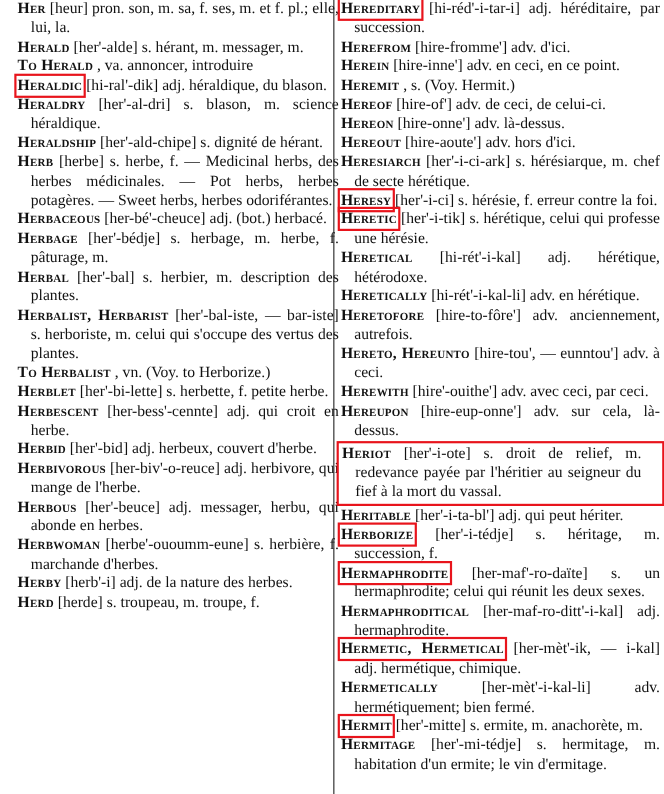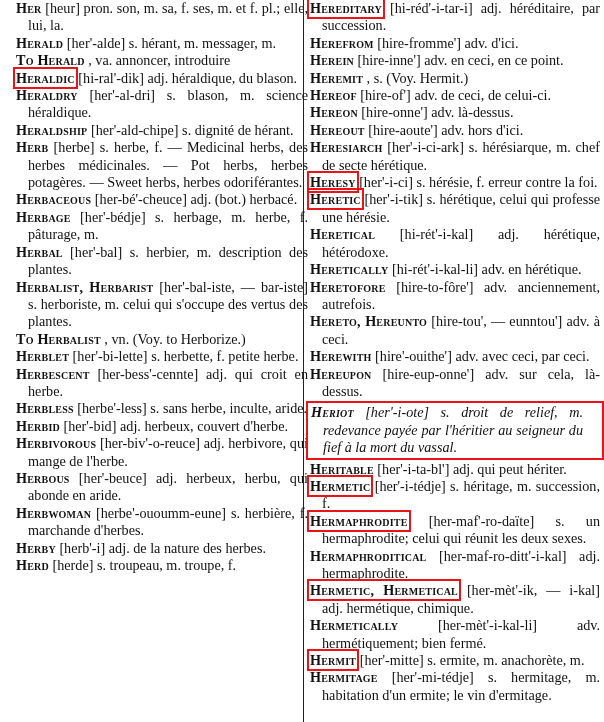--- a/index.html
+++ b/index.html
@@ -7,45 +7,44 @@
          font-family:"Liberation Serif", "DejaVu Serif", serif; color:#111; }
   .page { position:absolute; left:0; top:0; width:604px; height:722px; }
   .col { position:absolute; top:0; }
   .col-left { left:4px; width:292px;margin-left:12px; }
   .col-right { left:310px; width:290px; }
   .divider { position:absolute; left:303px; top:0; width:1px; height:722px; background:#222; }
   .entry { font-size:14.2px; line-height:17.4px; text-indent:-12px; padding-left:12px;
            text-align:justify; margin:0; position:relative; }
   .hw { font-weight:bold; font-variant:small-caps; letter-spacing:0.2px; }
   .hl { outline:2px solid #e8141c; outline-offset:1px; }
-  .entry-box { border:2px solid #e8141c; margin:1px -4px 1px -4px; padding:1px 19px 1px 15px;font-style:italic; }
+  .entry-box { border:2px solid #e8141c; margin:1px -4px 1px -4px; padding:1px 19px 1px 15px; }
 </style>
 </head>
 <body>
 
 <div class="page">
   <div class="col col-left" id="col-left">
       <p class="entry"><span class="hw">Her</span><span class="def"> [heur] pron. son, m. sa, f. ses, m. et f. pl.; elle, lui, la.</span></p>
       <p class="entry"><span class="hw">Herald</span><span class="def"> [her'-alde] s. hérant, m. messager, m.</span></p>
       <p class="entry"><span class="hw">To Herald</span><span class="def"> , va. annoncer, introduire</span></p>
       <p class="entry"><span class="hw hl">Heraldic</span><span class="def"> [hi-ral'-dik] adj. héraldique, du blason.</span></p>
       <p class="entry"><span class="hw">Heraldry</span><span class="def"> [her'-al-dri] s. blason, m. science héraldique.</span></p>
       <p class="entry"><span class="hw">Heraldship</span><span class="def"> [her'-ald-chipe] s. dignité de hérant.</span></p>
       <p class="entry"><span class="hw">Herb</span><span class="def"> [herbe] s. herbe, f. — Medicinal herbs, des herbes médicinales. — Pot herbs, herbes potagères. — Sweet herbs, herbes odoriférantes.</span></p>
       <p class="entry"><span class="hw">Herbaceous</span><span class="def"> [her-bé'-cheuce] adj. (bot.) herbacé.</span></p>
       <p class="entry"><span class="hw">Herbage</span><span class="def"> [her'-bédje] s. herbage, m. herbe, f. pâturage, m.</span></p>
       <p class="entry"><span class="hw">Herbal</span><span class="def"> [her'-bal] s. herbier, m. description des plantes.</span></p>
       <p class="entry"><span class="hw">Herbalist, Herbarist</span><span class="def"> [her'-bal-iste, — bar-iste] s. herboriste, m. celui qui s'occupe des vertus des plantes.</span></p>
       <p class="entry"><span class="hw">To Herbalist</span><span class="def"> , vn. (Voy. to Herborize.)</span></p>
       <p class="entry"><span class="hw">Herblet</span><span class="def"> [her'-bi-lette] s. herbette, f. petite herbe.</span></p>
       <p class="entry"><span class="hw">Herbescent</span><span class="def"> [her-bess'-cennte] adj. qui croit en herbe.</span></p>
-      <p class="entry"><span class="hw">Herbless</span><span class="def"> [herbe'-less] s. sans herbe, inculte, aride.</span></p>
       <p class="entry"><span class="hw">Herbid</span><span class="def"> [her'-bid] adj. herbeux, couvert d'herbe.</span></p>
       <p class="entry"><span class="hw">Herbivorous</span><span class="def"> [her-biv'-o-reuce] adj. herbivore, qui mange de l'herbe.</span></p>
-      <p class="entry"><span class="hw">Herbous</span><span class="def"> [her'-beuce] adj. herbeux, herbu, qui abonde en aride.</span></p>
+      <p class="entry"><span class="hw">Herbous</span><span class="def"> [her'-beuce] adj. messager, herbu, qui abonde en herbes.</span></p>
       <p class="entry"><span class="hw">Herbwoman</span><span class="def"> [herbe'-ououmm-eune] s. herbière, f. marchande d'herbes.</span></p>
       <p class="entry"><span class="hw">Herby</span><span class="def"> [herb'-i] adj. de la nature des herbes.</span></p>
       <p class="entry"><span class="hw">Herd</span><span class="def"> [herde] s. troupeau, m. troupe, f.</span></p>
     </div>
   <div class="divider"></div>
   <div class="col col-right" id="col-right">
       <p class="entry"><span class="hw hl">Hereditary</span><span class="def"> [hi-réd'-i-tar-i] adj. héréditaire, par succession.</span></p>
       <p class="entry"><span class="hw">Herefrom</span><span class="def"> [hire-fromme'] adv. d'ici.</span></p>
       <p class="entry"><span class="hw">Herein</span><span class="def"> [hire-inne'] adv. en ceci, en ce point.</span></p>
       <p class="entry"><span class="hw">Heremit</span><span class="def"> , s. (Voy. Hermit.)</span></p>
@@ -56,21 +55,21 @@
       <p class="entry"><span class="hw hl">Heresy</span><span class="def"> [her'-i-ci] s. hérésie, f. erreur contre la foi.</span></p>
       <p class="entry"><span class="hw hl">Heretic</span><span class="def"> [her'-i-tik] s. hérétique, celui qui professe une hérésie.</span></p>
       <p class="entry"><span class="hw">Heretical</span><span class="def"> [hi-rét'-i-kal] adj. hérétique, hétérodoxe.</span></p>
       <p class="entry"><span class="hw">Heretically</span><span class="def"> [hi-rét'-i-kal-li] adv. en hérétique.</span></p>
       <p class="entry"><span class="hw">Heretofore</span><span class="def"> [hire-to-fôre'] adv. anciennement, autrefois.</span></p>
       <p class="entry"><span class="hw">Hereto, Hereunto</span><span class="def"> [hire-tou', — eunntou'] adv. à ceci.</span></p>
       <p class="entry"><span class="hw">Herewith</span><span class="def"> [hire'-ouithe'] adv. avec ceci, par ceci.</span></p>
       <p class="entry"><span class="hw">Hereupon</span><span class="def"> [hire-eup-onne'] adv. sur cela, là-dessus.</span></p>
       <p class="entry entry-box"><span class="hw">Heriot</span><span class="def"> [her'-i-ote] s. droit de relief, m. redevance payée par l'héritier au seigneur du fief à la mort du vassal.</span></p>
       <p class="entry"><span class="hw">Heritable</span><span class="def"> [her'-i-ta-bl'] adj. qui peut hériter.</span></p>
-      <p class="entry"><span class="hw hl">Hermetic</span><span class="def"> [her'-i-tédje] s. héritage, m. succession, f.</span></p>
+      <p class="entry"><span class="hw hl">Herborize</span><span class="def"> [her'-i-tédje] s. héritage, m. succession, f.</span></p>
       <p class="entry"><span class="hw hl">Hermaphrodite</span><span class="def"> [her-maf'-ro-daïte] s. un hermaphrodite; celui qui réunit les deux sexes.</span></p>
       <p class="entry"><span class="hw">Hermaphroditical</span><span class="def"> [her-maf-ro-ditt'-i-kal] adj. hermaphrodite.</span></p>
       <p class="entry"><span class="hw hl">Hermetic, Hermetical</span><span class="def"> [her-mèt'-ik, — i-kal] adj. hermétique, chimique.</span></p>
       <p class="entry"><span class="hw">Hermetically</span><span class="def"> [her-mèt'-i-kal-li] adv. hermétiquement; bien fermé.</span></p>
       <p class="entry"><span class="hw hl">Hermit</span><span class="def"> [her'-mitte] s. ermite, m. anachorète, m.</span></p>
       <p class="entry"><span class="hw">Hermitage</span><span class="def"> [her'-mi-tédje] s. hermitage, m. habitation d'un ermite; le vin d'ermitage.</span></p>
     </div>
 </div>
 
 </body></html>

